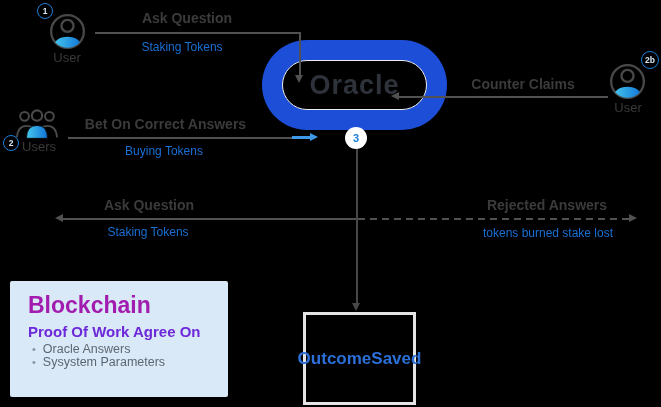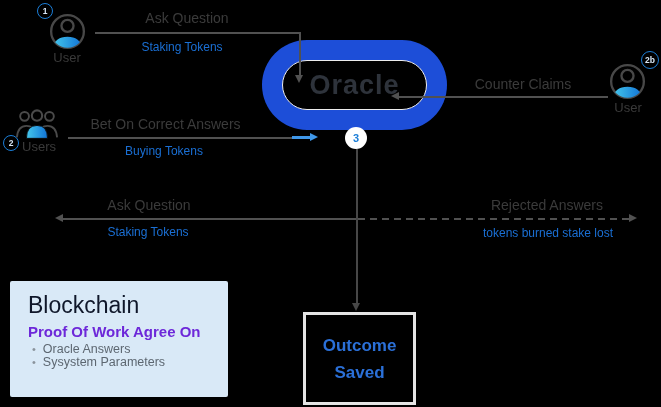--- a/index.html
+++ b/index.html
@@ -20,36 +20,36 @@
   .arrow{width:0;height:0;z-index:2;}
   .a-down{border-left:4.5px solid transparent;border-right:4.5px solid transparent;border-top:8px solid #515151;}
   .a-left{border-top:4.5px solid transparent;border-bottom:4.5px solid transparent;border-right:8px solid #515151;}
   .a-right{border-top:4.5px solid transparent;border-bottom:4.5px solid transparent;border-left:8px solid #515151;}
   .blue-line{background:#3f97e8;z-index:3;}
   .a-right-blue{border-top:4.5px solid transparent;border-bottom:4.5px solid transparent;border-left:8px solid #3f97e8;z-index:3;}
   .dash-line{height:2px;z-index:2;background:repeating-linear-gradient(90deg,#515151 0 7px,transparent 7px 12px);}
   .vline{background:#474747;z-index:2;}
   .a-down-dark{border-left:4.5px solid transparent;border-right:4.5px solid transparent;border-top:8px solid #474747;}
   
-  .flow-title{font-size:14px;font-weight:400;color:#3b3b3b;text-align:center;z-index:4;}
+  .flow-title{font-size:14px;font-weight:700;color:#3b3b3b;text-align:center;z-index:4;}
   .flow-sub{font-size:12px;font-weight:400;color:#1a6fd4;text-align:center;z-index:4;}
   
   .badge{border:1.5px solid #1b7ed8;border-radius:50%;background:#000;color:#d7e7f6;
     font-size:8.5px;font-weight:600;display:flex;align-items:center;justify-content:center;z-index:6;}
   .actor-label{font-size:13px;color:#3a3a3a;text-align:center;z-index:4;}
   
   .bc-panel{left:10px;top:281px;width:218px;height:116px;background:#d9e9f7;border-radius:2px;z-index:4;}
-  .bc-title{position:absolute;left:18px;top:11px;font-size:23px;font-weight:400;color:#0f172a;}
+  .bc-title{position:absolute;left:18px;top:11px;font-size:23px;font-weight:700;color:#a21caf;}
   .bc-sub{position:absolute;left:18px;top:42px;font-size:15px;font-weight:700;color:#6d28d9;}
   .bc-list{position:absolute;left:22px;top:62px;margin:0;padding:0;list-style:none;
     font-size:12.5px;line-height:13.2px;color:#5d6771;}
   .bc-list li::before{content:"\2022";color:#8a939c;margin-right:7px;font-size:11px;}
   
   .outcome-box{left:303px;top:312px;width:107px;height:87px;border:3px solid #e4e4e4;background:#000;
-    display:flex;flex-direction:column;align-items:center;justify-content:center;z-index:4;}
+    display:flex;flex-direction:row;align-items:center;justify-content:center;z-index:4;}
   .outcome-box span{font-size:17px;line-height:27px;font-weight:600;color:#2b70d8;}
 </style>
 </head>
 <body>
 
 <div id="canvas">
 
   <div class="abs badge" style="left:37px;top:3px;width:14px;height:14px;">1</div>
   <svg class="abs" style="left:49px;top:13px;z-index:4;" width="37" height="37" viewBox="0 0 38 38">
     <defs>

